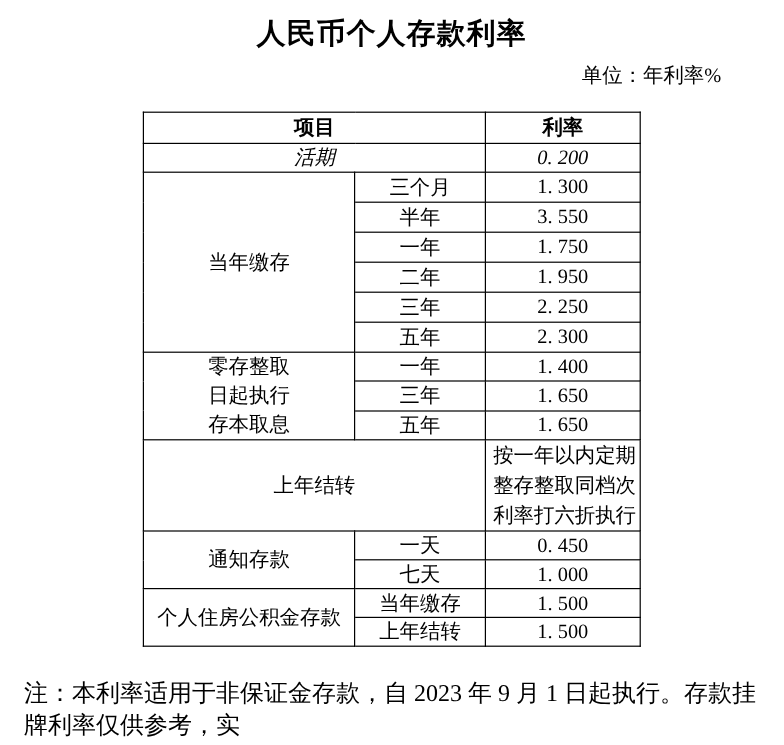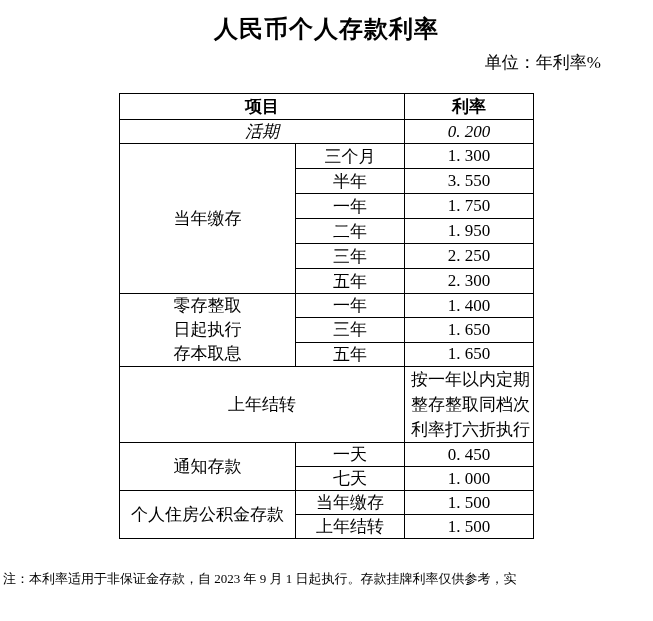--- a/index.html
+++ b/index.html
@@ -61,22 +61,22 @@
     line-height: 24px;
   }
   td.flex-rate {
     text-align: left;
     padding-left: 6px;
   }
   td.flex-rate div {
     line-height: 25px;
   }
   .footnote {
-    margin: 26px 4px 0 3px;
-    font-size: 13px;
+    margin: 26px 4px 0 20px;
+    font-size: 20px;
     line-height: 27px;
   }
 </style>
 </head>
 <body>
 
 <div class="page-title">人民币个人存款利率</div>
 
 <div class="unit-label">单位：年利率%</div>
 

